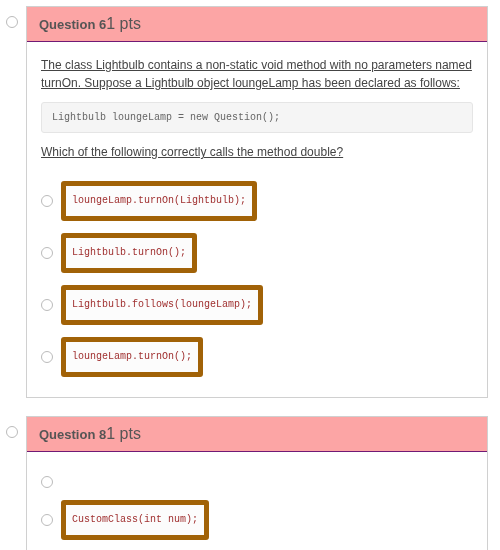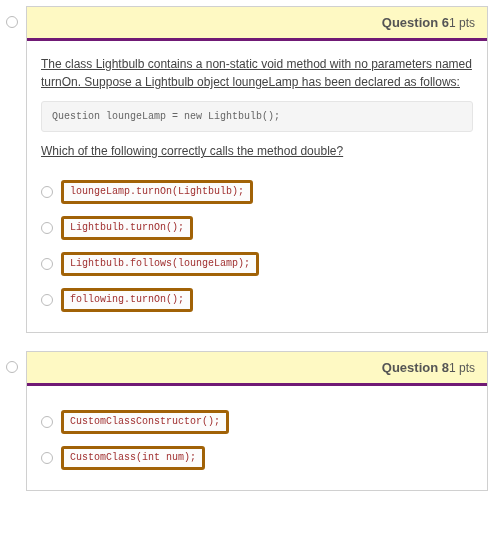--- a/index.html
+++ b/index.html
@@ -26,33 +26,33 @@
     margin: 10px 8px 0 0;
     flex: 0 0 auto;
   }
   .card {
     flex: 1 1 auto;
     border: 1px solid #d0d0d0;
     background: #fff;
   }
   .card-header {
     display: flex;
-    justify-content: flex-end;
+    justify-content: flex-start;
     align-items: center;
-    background: #fef9c3;
-    border-bottom: 3px solid #701a75;
+    background: #fca5a5;
+    border-bottom: 1px solid #701a75;
     padding: 8px 12px;
   }
   .card-header .qtitle {
     font-weight: bold;
     font-size: 13px;
     color: #555;
   }
   .card-header .pts {
-    font-size: 12px;
+    font-size: 16px;
     color: #555;
   }
   .card-body {
     padding: 14px 14px 8px;
     font-size: 12px;
     color: #444;
     line-height: 1.5;
   }
   .prompt-para { margin: 0 0 10px 0; text-decoration: underline; }
   .prompt-code-block {
@@ -80,77 +80,76 @@
     background: #fff;
     margin-right: 8px;
     flex: 0 0 auto;
   }
   .code-chip {
     display: inline-block;
     font-family: "Courier New", monospace;
     font-size: 10px;
     color: #a03030;
     background: #fcfcfc;
-    border: 3px solid #a16207;
+    border: 5px solid #a16207;
     border-radius: 3px;
-    padding: 3px 6px;
+    padding: 9px 6px;
     line-height: 1.2;
     vertical-align: middle;
   }
 </style>
 </head>
 <body>
 
 <div class="q-wrap">
   <div class="nav-radio"></div>
   <div class="card">
     <div class="card-header">
       <span class="qtitle">Question 6</span>
       <span class="pts">1 pts</span>
     </div>
     <div class="card-body">
       <p class="prompt-para">The class Lightbulb contains a non-static void method with no parameters named turnOn. Suppose a Lightbulb object loungeLamp has been declared as follows:</p>
-      <div class="prompt-code-block">Question loungeLamp = new Lightbulb();</div>
+      <div class="prompt-code-block">Lightbulb loungeLamp = new Question();</div>
       <p class="prompt-para">Which of the following correctly calls the method double?</p>
 
       <div class="options">
         <div class="option-row">
           <div class="opt-radio"></div>
           <span class="code-chip">loungeLamp.turnOn(Lightbulb);</span>
         </div>
         <div class="option-row">
           <div class="opt-radio"></div>
           <span class="code-chip">Lightbulb.turnOn();</span>
         </div>
         <div class="option-row">
           <div class="opt-radio"></div>
           <span class="code-chip">Lightbulb.follows(loungeLamp);</span>
         </div>
         <div class="option-row">
           <div class="opt-radio"></div>
-          <span class="code-chip">following.turnOn();</span>
+          <span class="code-chip">loungeLamp.turnOn();</span>
         </div>
       </div>
     </div>
   </div>
 </div>
 
 <div class="q-wrap">
   <div class="nav-radio"></div>
   <div class="card">
     <div class="card-header">
       <span class="qtitle">Question 8</span>
       <span class="pts">1 pts</span>
     </div>
     <div class="card-body">
 
       <div class="options">
         <div class="option-row">
           <div class="opt-radio"></div>
-          <span class="code-chip">CustomClassConstructor();</span>
         </div>
         <div class="option-row">
           <div class="opt-radio"></div>
           <span class="code-chip">CustomClass(int num);</span>
         </div>
 
       </div>
     </div>
   </div>
 </div>

